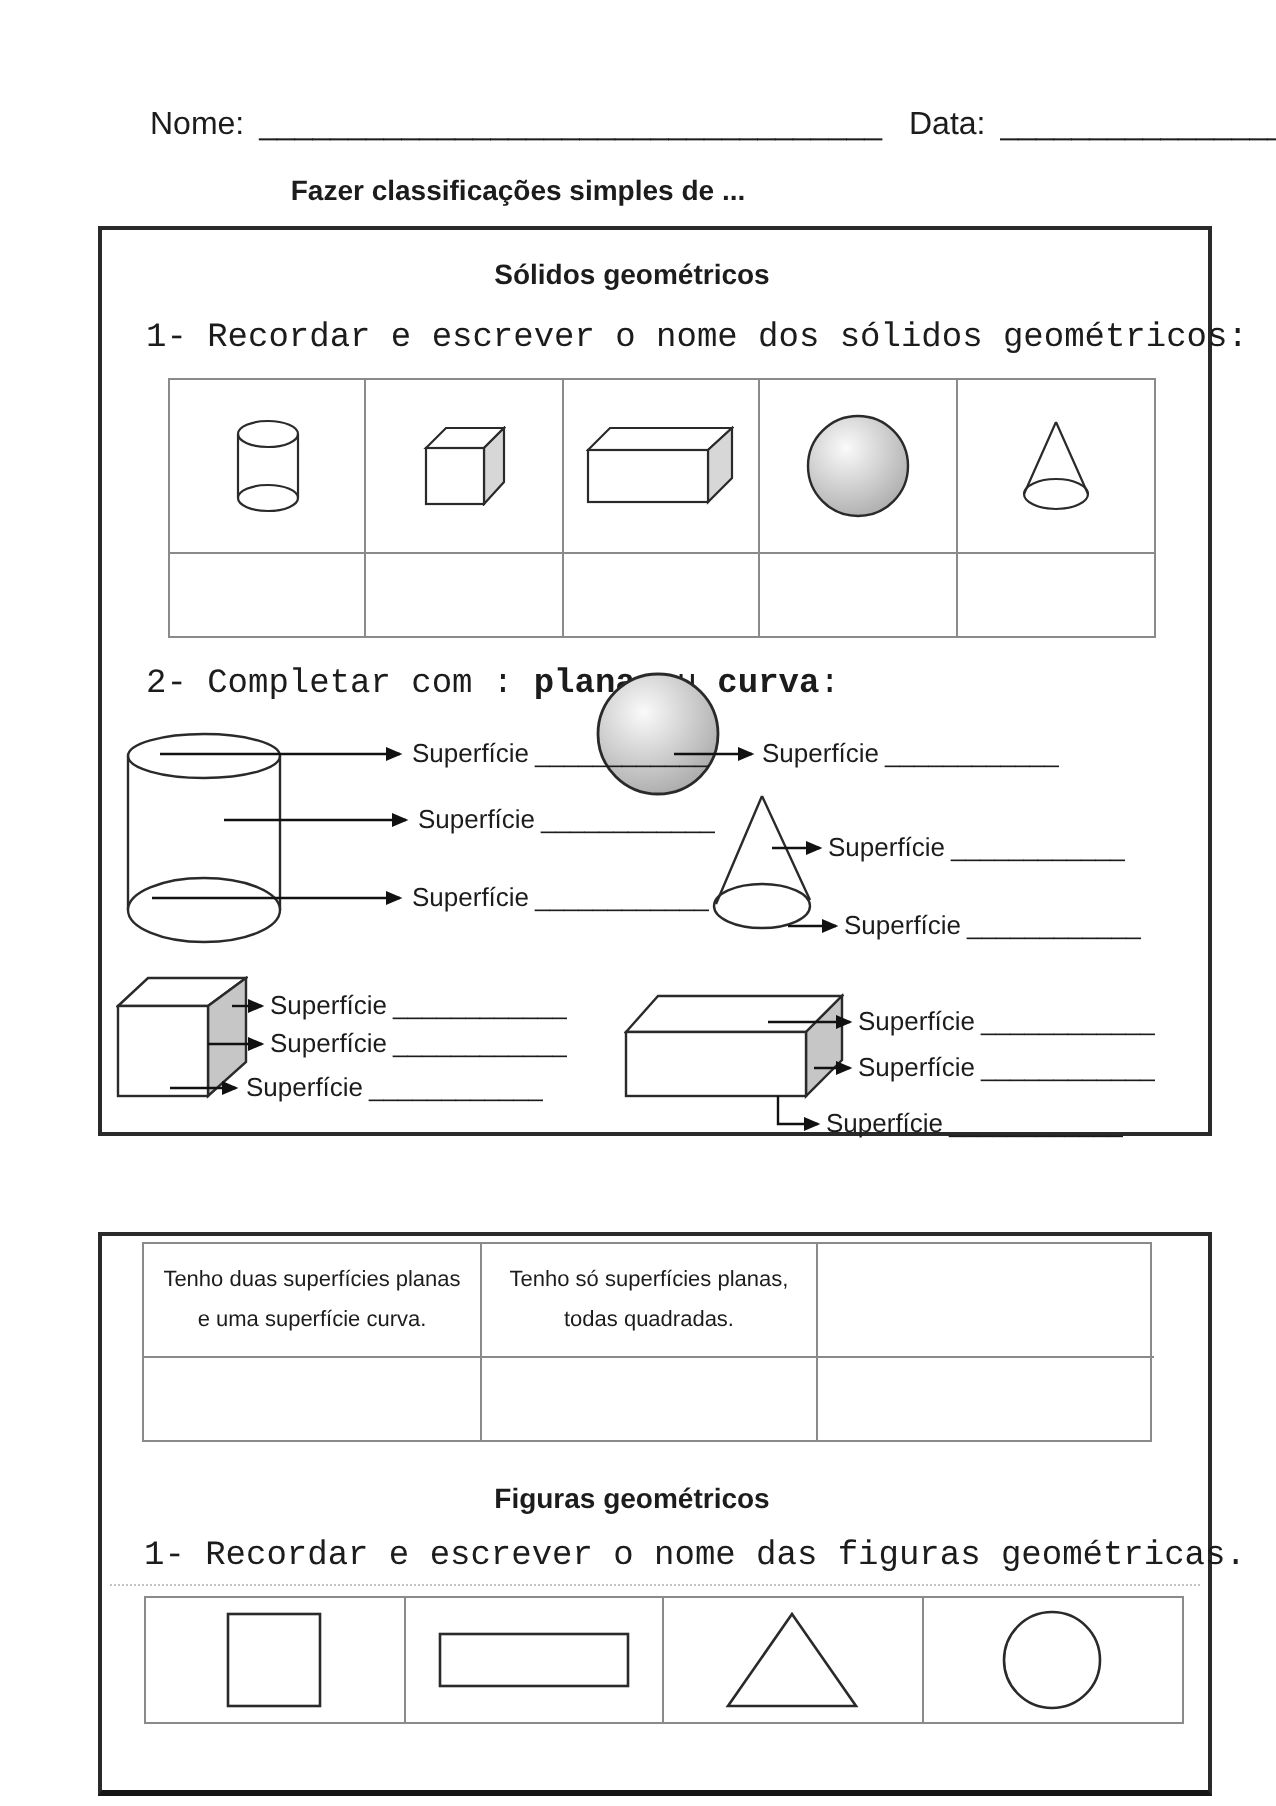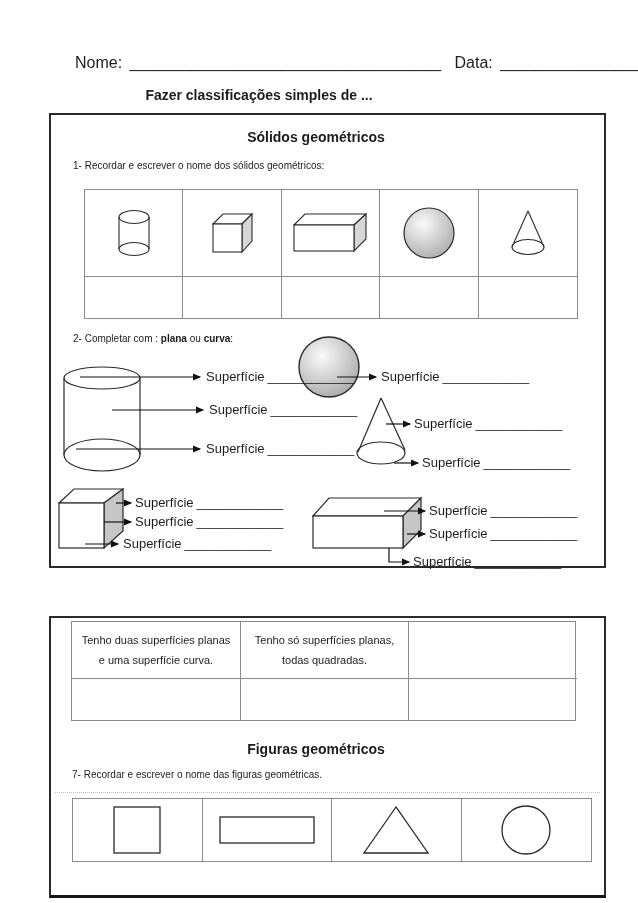--- a/index.html
+++ b/index.html
@@ -22,21 +22,21 @@
   .t1 > div:nth-child(n+6){border-bottom:none;}
   .t3{grid-template-columns:169px 168px 168px; grid-template-rows:57px 41px;}
   .t3 > div:nth-child(3n){border-right:none;}
   .t3 > div:nth-child(n+4){border-bottom:none;}
   .t3 .hcell{font-size:11px; line-height:20px; text-align:center; padding:0 6px;}
   .t4{grid-template-columns:repeat(4,1fr); grid-template-rows:62px;}
   .t4 > div{border-bottom:none;}
   .t4 > div:nth-child(4){border-right:none;}
   .slabel{position:absolute; font-size:13px; white-space:nowrap;}
   .underlined{text-decoration:underline; text-underline-offset:3px;}
-  .prompt{font-size:10px; white-space:nowrap;}
+  .prompt{font-size:17px; white-space:nowrap;font-family:Liberation Mono, monospace;}
   .faint-rule{border-top:1px dotted #c3c3c3; height:0;}
   svg{display:block;}
 </style>
 </head>
 <body>
 
 <div class="page">
 
   <div class="abs txt" style="left:75px; top:54px;">
     <span>Nome:</span>
@@ -184,21 +184,21 @@
   <div class="abs grid t3" style="left:71px; top:621px; width:505px;">
     <div class="hcell">Tenho duas superfícies planas e uma superfície curva.</div>
     <div class="hcell">Tenho só superfícies planas, todas quadradas.</div>
     <div></div>
     <div></div>
     <div></div>
   </div>
 
   <div class="abs section-heading" style="top:741px;">Figuras geométricos</div>
 
-  <div class="abs prompt" style="left:72px; top:769px;">7- Recordar e escrever o nome das figuras geométricas.</div>
+  <div class="abs prompt" style="left:72px; top:769px;">1- Recordar e escrever o nome das figuras geométricas.</div>
 
   <div class="abs faint-rule" style="left:55px; top:792px; width:545px;"></div>
 
   <div class="abs grid t4" style="left:72px; top:798px; width:520px;">
     <div>
       <svg width="48" height="48" viewBox="0 0 48 48">
         <rect x="1" y="1" width="46" height="46" fill="none" stroke="#2a2a2a" stroke-width="1.3"></rect>
       </svg>
     </div>
     <div>

